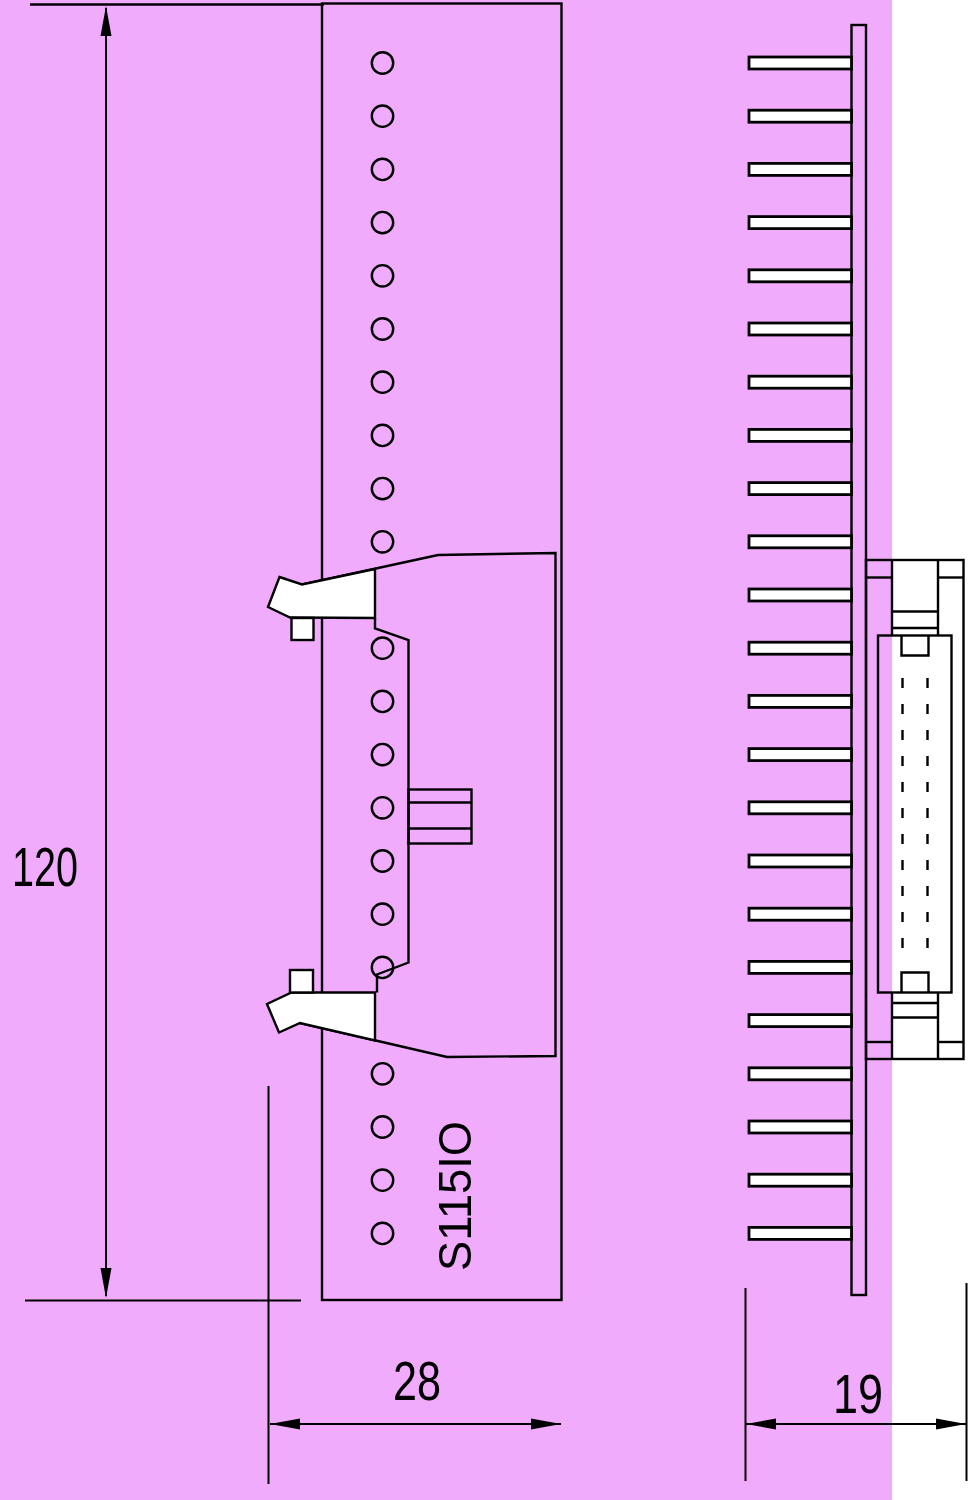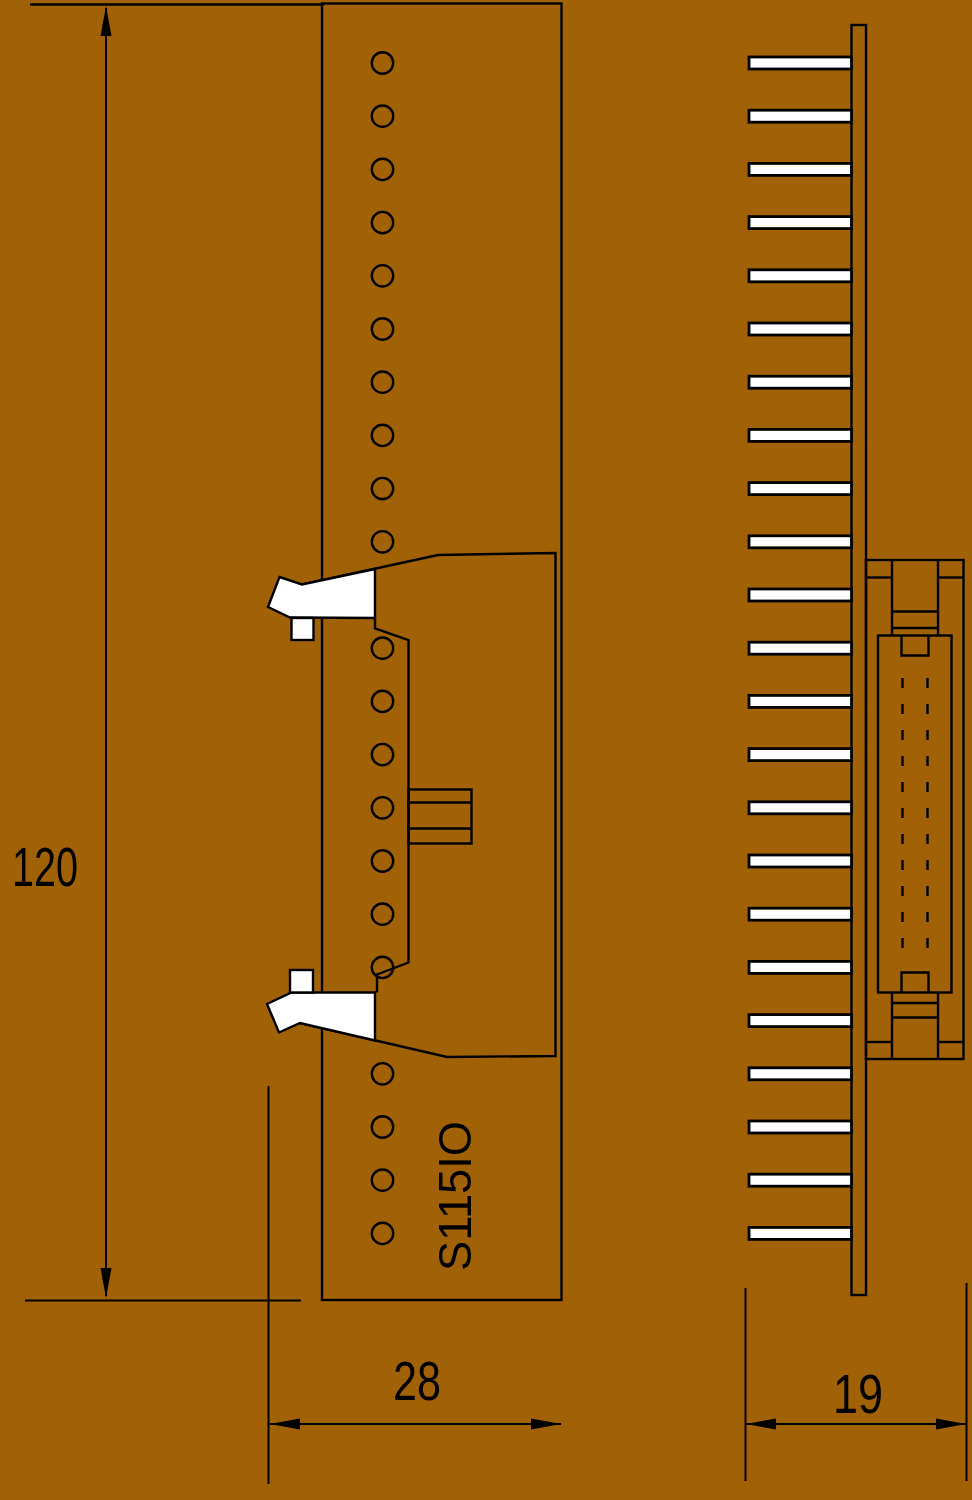--- a/index.html
+++ b/index.html
@@ -2,23 +2,23 @@
 <html><head>
 <meta charset="utf-8">
 <style>
   html, body {
     margin: 0;
     padding: 0;
     background: #ffffff;
   }
   .drawing-stage {
     position: relative;
-    width: 972px;
+    width: 892px;
     height: 1500px;
-    background: #a16207;
+    background: #f0abfc;
     font-family: "Liberation Sans", sans-serif;
   }
   svg { display: block; }
   .obj  { stroke: #000; fill: none; stroke-width: 2.4; stroke-linejoin: miter; }
   .obj-thick { stroke: #000; fill: none; stroke-width: 2.8; }
   .fillwhite { fill: #fff; }
   .dim  { stroke: #000; fill: none; stroke-width: 2; }
   .hidden-edge { stroke: #000; fill: none; stroke-width: 2.4; stroke-dasharray: 10 16; }
   .arrow { fill: #000; stroke: none; }
   .dim-text {

